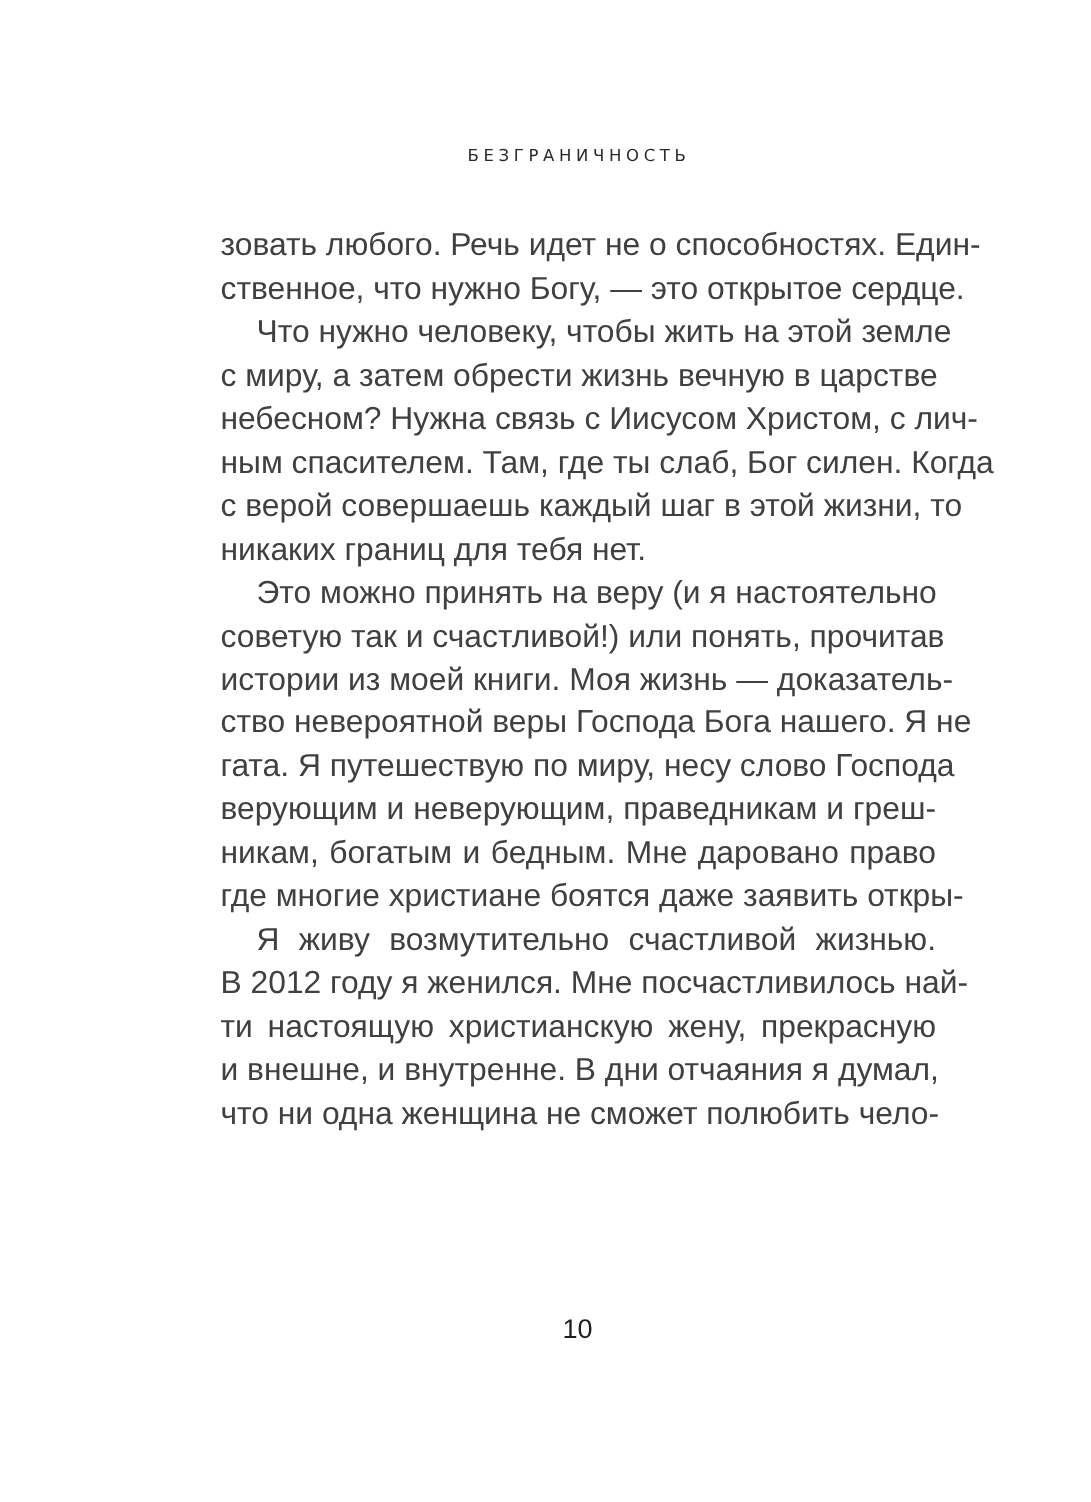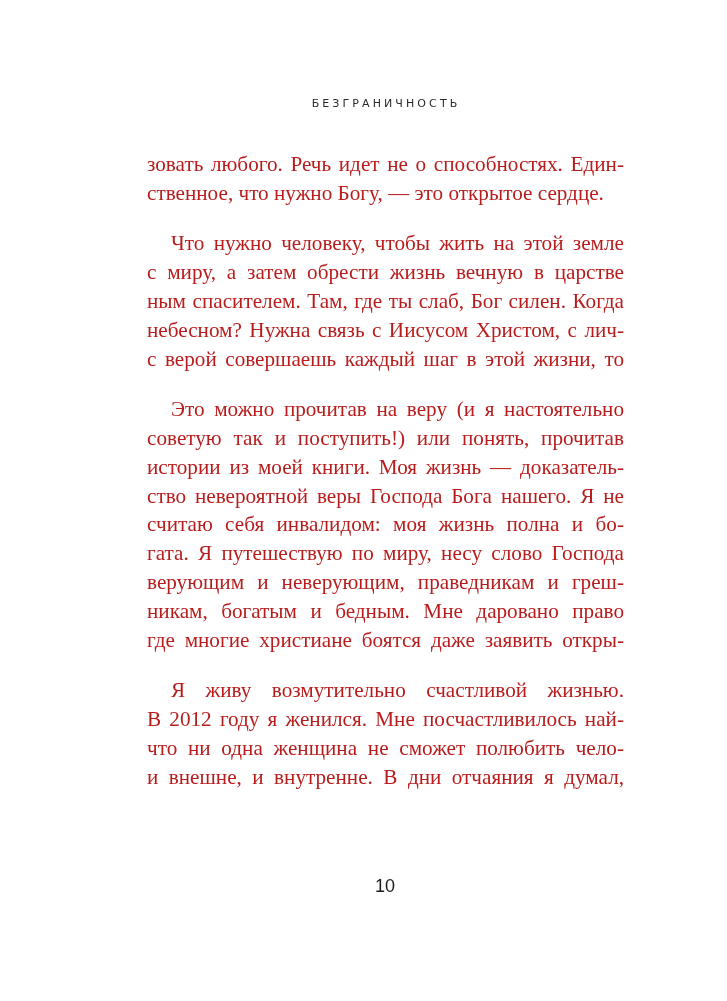--- a/index.html
+++ b/index.html
@@ -30,33 +30,33 @@
       font-family: "DejaVu Sans", sans-serif;
       font-size: 11px;
       letter-spacing: 3.1px;
       color: #2a2a2a;
     }
     .body-text {
       position: absolute;
       left: 147px;
       top: 150px;
       width: 477px;
-      font-family: Liberation Serif, serif;
+      font-family: Liberation Sans, sans-serif;
       font-size: 21.2px;
       line-height: 28.96px;
-      color: #b91c1c;
+      color: #404040;
     }
     .line {
       display: block;
       height: 28.96px;
       white-space: nowrap;
       text-align: justify;
       text-align-last: justify;
     }
-    .line.indent { padding-left: 24px; margin-top: 21px; }
+    .line.indent { padding-left: 24px; }
     .line.last { text-align-last: left; }
     .page-number {
       position: absolute;
       top: 876px;
       left: 0;
       width: 770px;
       text-align: center;
       font-family: "Liberation Sans", sans-serif;
       font-size: 18px;
       color: #1e1e1e;
@@ -66,32 +66,33 @@
 <body>
 
 <div class="page">
   <div class="running-head">БЕЗГРАНИЧНОСТЬ</div>
 
   <div class="body-text">
     <span class="line">зовать любого. Речь идет не о способностях. Един-</span>
     <span class="line last">ственное, что нужно Богу, — это открытое сердце.</span>
     <span class="line indent">Что нужно человеку, чтобы жить на этой земле</span>
     <span class="line">с миру, а затем обрести жизнь вечную в царстве</span>
+    <span class="line">небесном? Нужна связь с Иисусом Христом, с лич-</span>
     <span class="line">ным спасителем. Там, где ты слаб, Бог силен. Когда</span>
-    <span class="line">небесном? Нужна связь с Иисусом Христом, с лич-</span>
     <span class="line">с верой совершаешь каждый шаг в этой жизни, то</span>
-    <span class="line indent">Это можно прочитав на веру (и я настоятельно</span>
-    <span class="line">советую так и поступить!) или понять, прочитав</span>
+    <span class="line last">никаких границ для тебя нет.</span>
+    <span class="line indent">Это можно принять на веру (и я настоятельно</span>
+    <span class="line">советую так и счастливой!) или понять, прочитав</span>
     <span class="line">истории из моей книги. Моя жизнь — доказатель-</span>
     <span class="line">ство невероятной веры Господа Бога нашего. Я не</span>
-    <span class="line">считаю себя инвалидом: моя жизнь полна и бо-</span>
     <span class="line">гата. Я путешествую по миру, несу слово Господа</span>
     <span class="line">верующим и неверующим, праведникам и греш-</span>
     <span class="line">никам, богатым и бедным. Мне даровано право</span>
     <span class="line">где многие христиане боятся даже заявить откры-</span>
     <span class="line indent">Я живу возмутительно счастливой жизнью.</span>
     <span class="line">В 2012 году я женился. Мне посчастливилось най-</span>
+    <span class="line">ти настоящую христианскую жену, прекрасную</span>
+    <span class="line">и внешне, и внутренне. В дни отчаяния я думал,</span>
     <span class="line">что ни одна женщина не сможет полюбить чело-</span>
-    <span class="line">и внешне, и внутренне. В дни отчаяния я думал,</span>
   </div>
 
   <div class="page-number">10</div>
 </div>
 
 </body></html>

